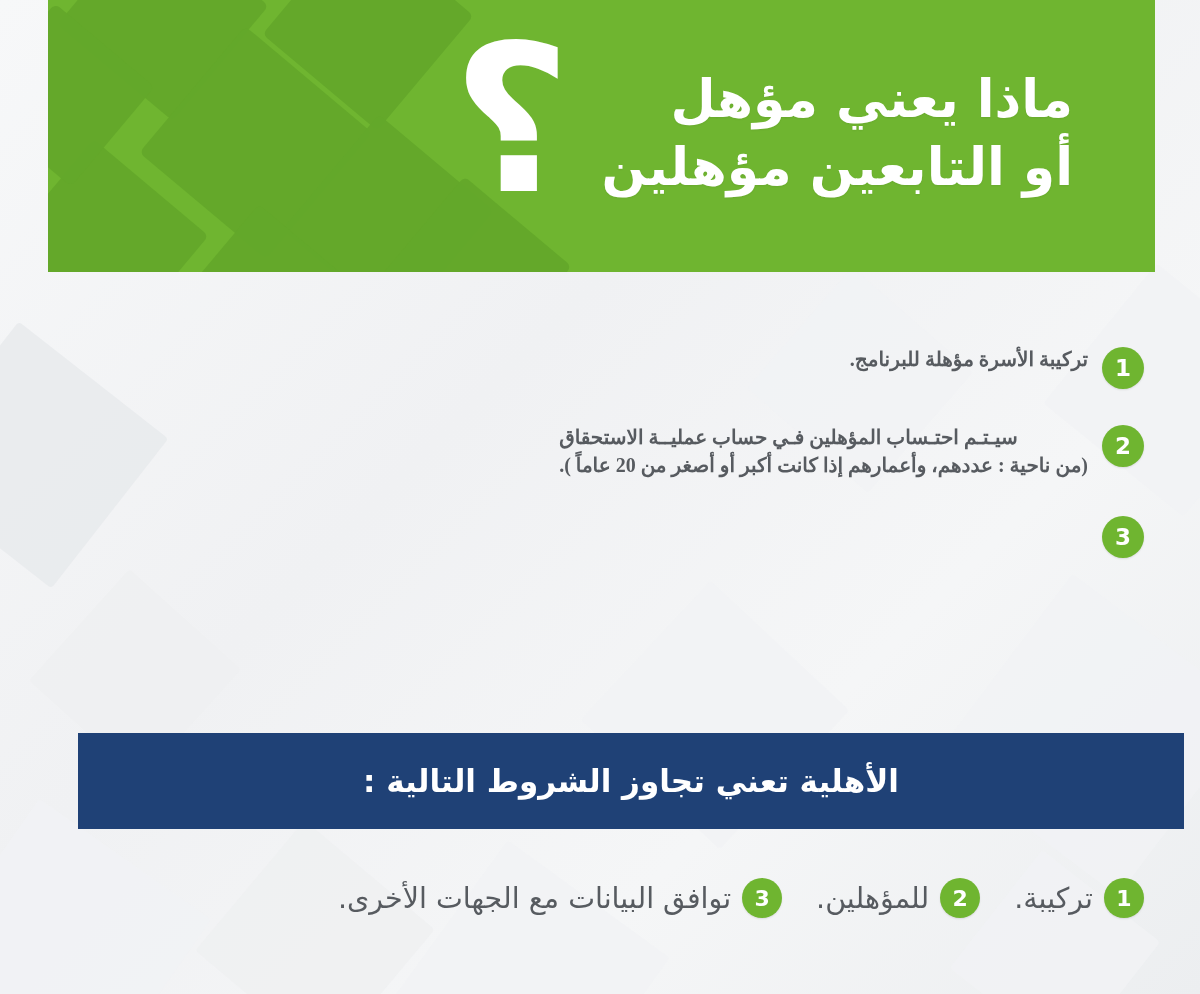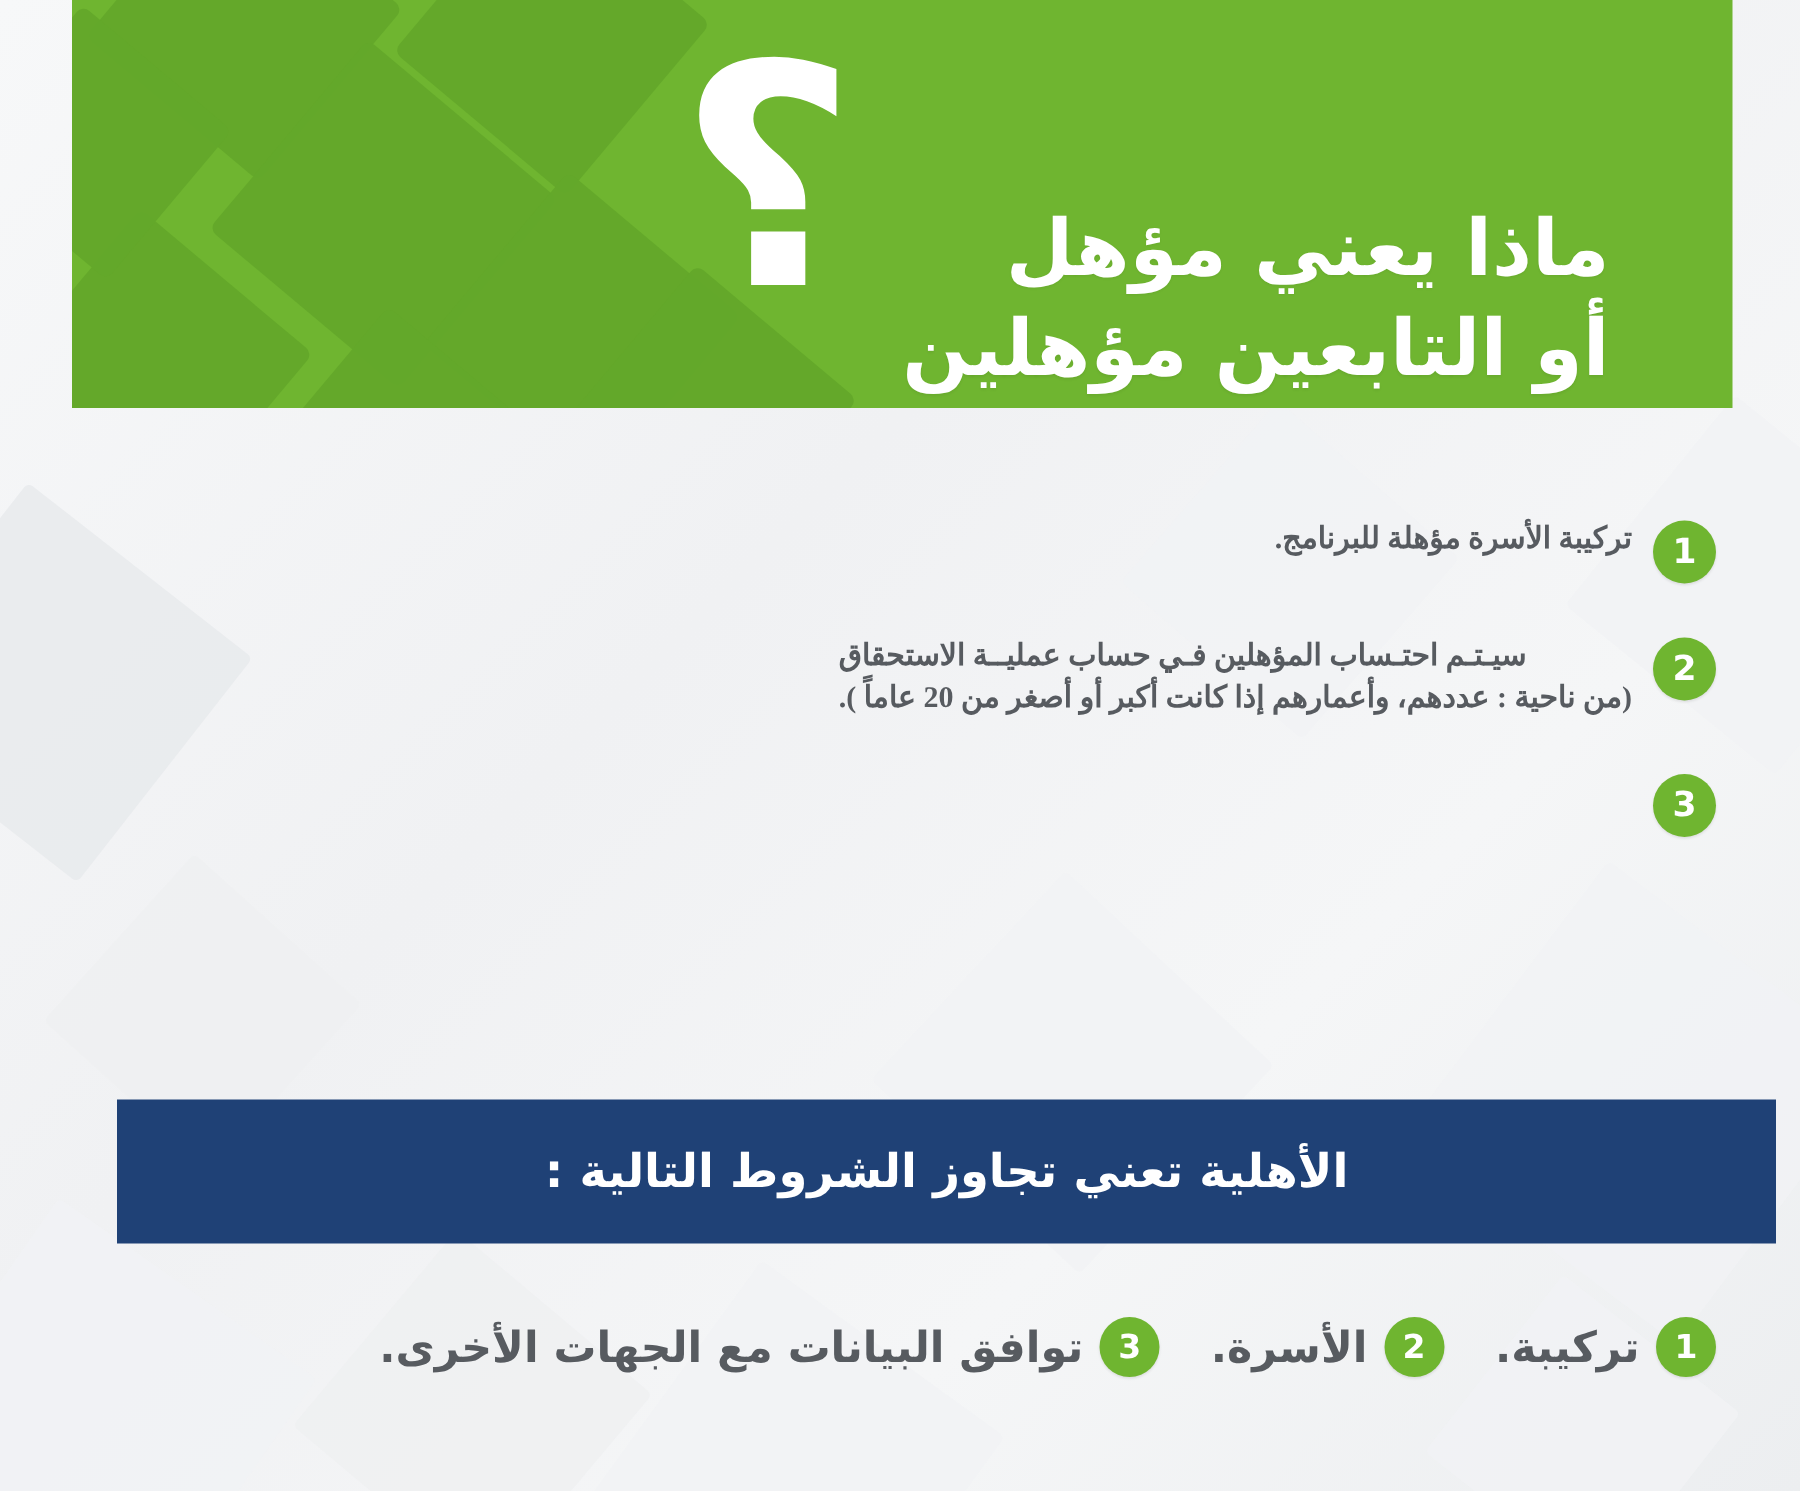--- a/index.html
+++ b/index.html
@@ -45,21 +45,21 @@
   #header .hpat {
     position: absolute;
     background: #63a82a;
     border-radius: 6px;
     opacity: .95;
   }
   #header-inner {
     position: absolute;
     inset: 0;
     display: flex;
-    align-items: flex-end;
+    align-items: center;
     justify-content: flex-start;
     padding: 0 40px 4px 0;
     box-sizing: border-box;
   }
   #header-title {
     position: relative;
     z-index: 3;
     color: #ffffff;
     font-size: 52px;
     font-weight: bold;
@@ -173,21 +173,21 @@
   .cond .badge {
     width: 40px;
     height: 40px;
     font-size: 22px;
     margin-left: 11px;
     margin-top: 0;
   }
   .cond-text {
     color: #575b60;
     font-size: 28.5px;
-    font-weight: bold;
+    font-weight: normal;
     white-space: nowrap;
   }
 </style>
 </head>
 <body>
 
 <div id="page">
 
   <div class="wm" style="width:190px;height:190px;left:-60px;top:360px;transform:rotate(38deg);"></div>
   <div class="wm soft" style="width:150px;height:150px;left:60px;top:600px;transform:rotate(42deg);"></div>
@@ -243,21 +243,21 @@
 
   <div id="conditions">
 
     <div class="cond">
       <div class="badge">1</div>
       <div class="cond-text">تركيبة.</div>
     </div>
 
     <div class="cond">
       <div class="badge">2</div>
-      <div class="cond-text">الأسرة.</div>
+      <div class="cond-text">للمؤهلين.</div>
     </div>
 
     <div class="cond">
       <div class="badge">3</div>
       <div class="cond-text">توافق البيانات مع الجهات الأخرى.</div>
     </div>
 
   </div>
 
 </div>

